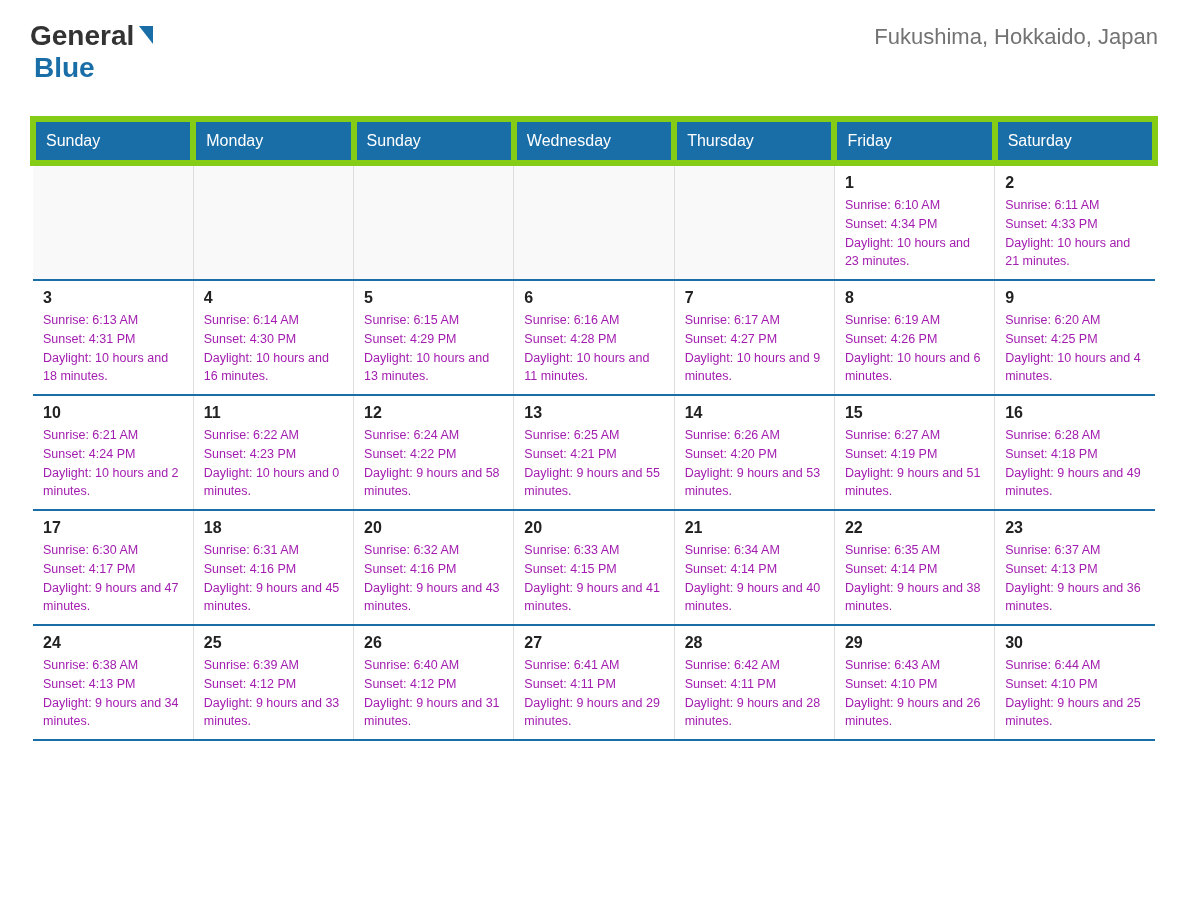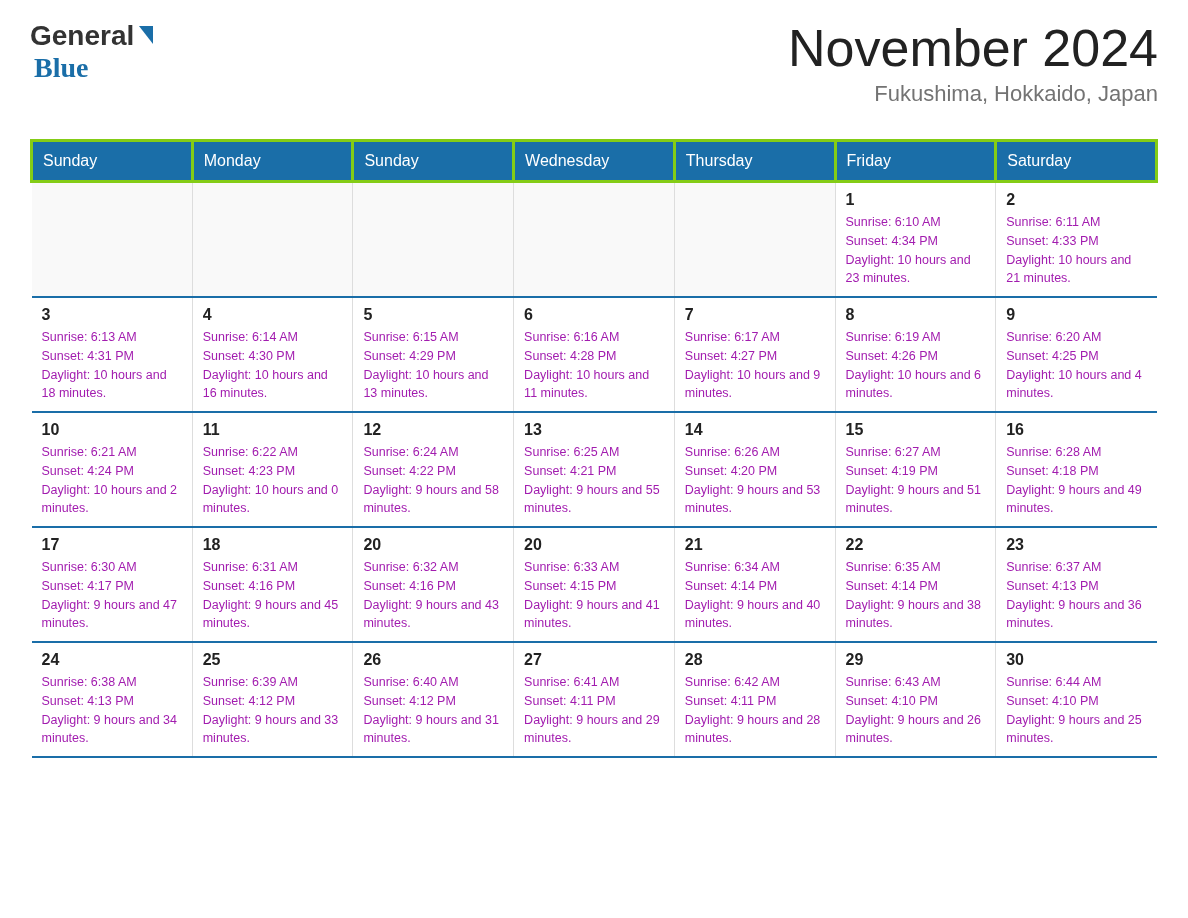--- a/index.html
+++ b/index.html
@@ -37,21 +37,20 @@
       border-right: 0px solid transparent;
       border-top: 18px solid #1a6ea8;
       margin-left: 3px;
       margin-bottom: 2px;
     }
     .logo-blue {
       font-size: 28px;
       font-weight: bold;
       color: #1a6ea8;
       margin-left: 2px;
-      font-family: Liberation Serif, serif;
     }
     .title-section {
       text-align: right;
     }
     .main-title {
       font-size: 52px;
       font-weight: normal;
       color: #222;
       line-height: 1.1;
     }
@@ -65,21 +64,21 @@
       border-collapse: collapse;
       margin-top: 4px;
     }
     .calendar thead tr th {
       background-color: #1a6ea8;
       color: #fff;
       font-size: 16px;
       font-weight: normal;
       padding: 10px 10px;
       text-align: left;
-      border: 3px solid #84cc16;
+      border: 6px solid #84cc16;
     }
     .calendar tbody tr {
       border-bottom: 2px solid #1a6ea8;
     }
     .calendar tbody tr td {
       vertical-align: top;
       padding: 8px 10px;
       font-size: 13px;
       color: #333;
       width: calc(100% / 7);
@@ -112,21 +111,20 @@
   <div class="logo">
     <div class="logo-general">
       <span>General</span>
       <span class="logo-arrow"></span>
     </div>
     <div style="margin-left:2px;">
       <span class="logo-blue">Blue</span>
     </div>
   </div>
   <div class="title-section">
-    <div class="main-title">November 2024</div>
     <div class="subtitle">Fukushima, Hokkaido, Japan</div>
   </div>
 </div>
 
 <table class="calendar">
   <thead>
     <tr>
     <th>Sunday</th>
         <th>Monday</th>
         <th>Sunday</th>

